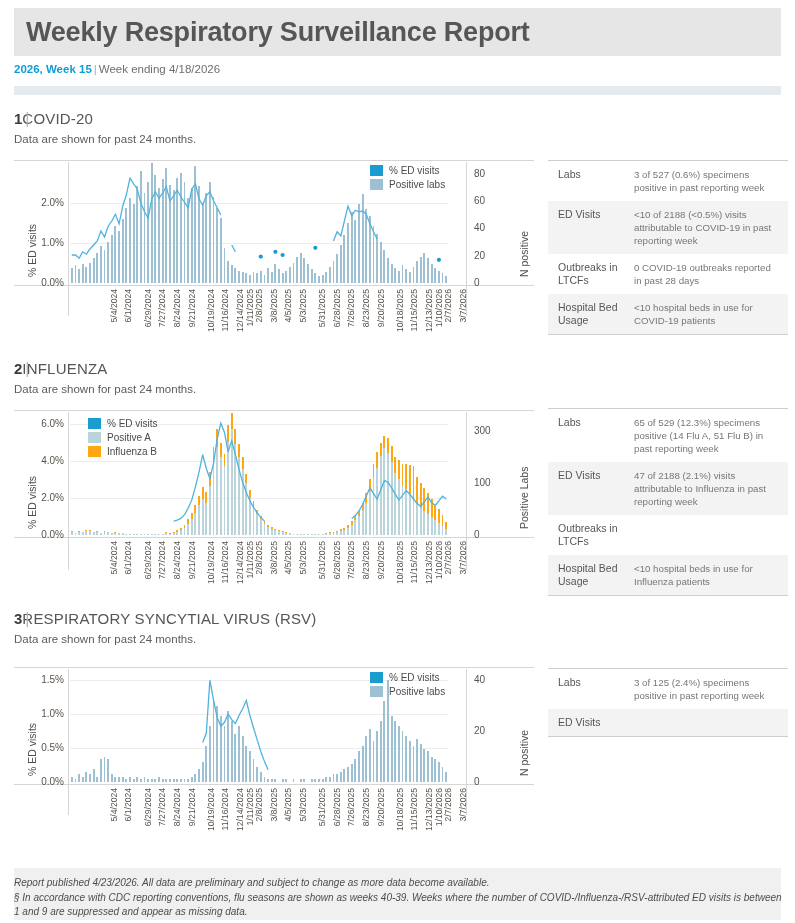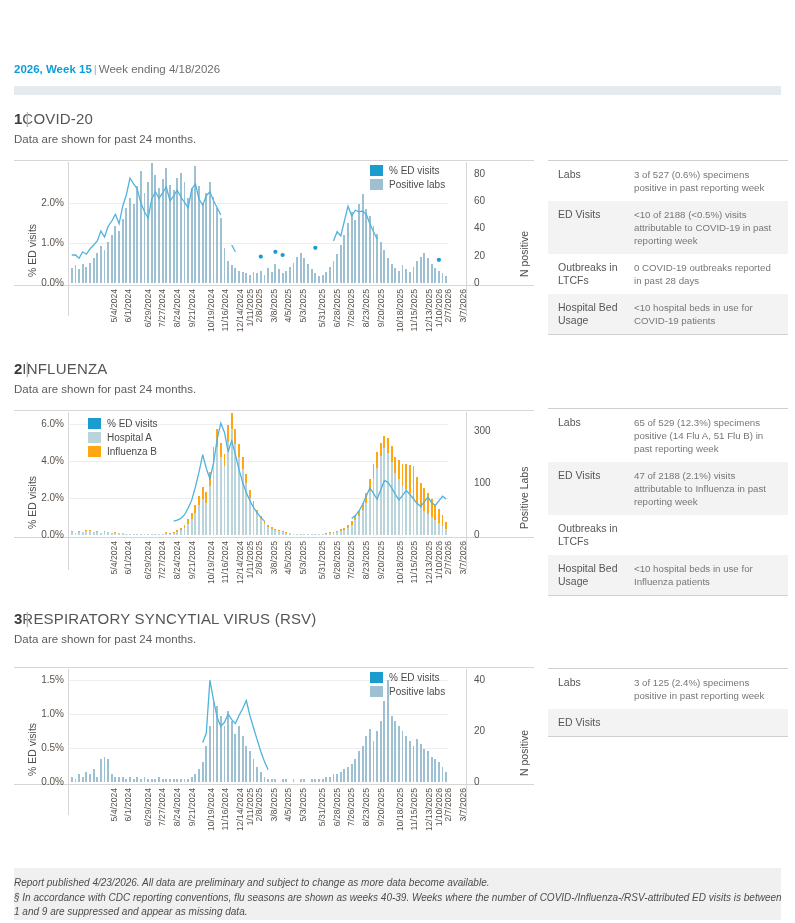--- a/index.html
+++ b/index.html
@@ -96,20 +96,23 @@
     position:absolute;left:14px;
     font-size:10px;font-style:italic;color:#4d4d4d;line-height:14.5px;
     width:770px;
   }
 </style>
 </head>
 <body>
 
 <div class="page">
 
+  <div class="title-band">
+    <h1>Weekly Respiratory Surveillance Report</h1>
+  </div>
 
   <div class="subhead">
     <span class="wk">2026, Week 15</span><span class="sep">|</span><span class="we">Week ending 4/18/2026</span>
   </div>
 
   <div class="band" id="band-1"></div>
 
   <div id="sections-root">
       <div class="sec-head" style="position: absolute; top: 110px;"><span class="num">1</span><span class="bar">|</span><span class="nm">COVID-20</span></div>
       <div class="sec-sub" style="position: absolute; top: 130px;">Data are shown for past 24 months.</div>
@@ -921,21 +924,21 @@
           <polyline points="281.7,105.4 285.3,102.6 289.0,98.0 292.6,91.5 296.2,83.2 299.9,74.9 303.5,80.4 307.1,86.0 310.8,76.7 314.4,67.5 318.0,69.3 321.7,74.9 325.3,81.3 328.9,86.9 332.6,82.3 336.2,77.6 339.8,81.3 343.5,86.0 347.1,90.6 350.7,93.3 354.4,88.7 358.0,84.1 361.6,89.7 365.3,92.4 368.9,87.8 372.5,83.2 376.2,86.0" fill="none" stroke="#4fb3dd" stroke-width="1.3"></polyline>
         </svg>
       </div>
       <div class="legend" style="left: 88px; top: 418px;">
         <div class="row">
           <span class="sw" style="background: rgb(26, 156, 207);"></span>
           <span class="lb">% ED visits</span>
         </div>
         <div class="row">
           <span class="sw" style="background: rgb(185, 212, 218);"></span>
-          <span class="lb">Hospital A</span>
+          <span class="lb">Positive A</span>
         </div>
         <div class="row">
           <span class="sw" style="background: rgb(255, 167, 18);"></span>
           <span class="lb">Influenza B</span>
         </div>
       </div>
       <div class="xlabels" style="left: 70px; top: 541px; width: 378px; height: 60px;">
         <div class="xlab" style="left: 5.81731px; top: 0px;">5/4/2024</div>
         <div class="xlab" style="left: 20.3558px; top: 0px;">6/1/2024</div>
         <div class="xlab" style="left: 34.8942px; top: 0px;">6/29/2024</div>

